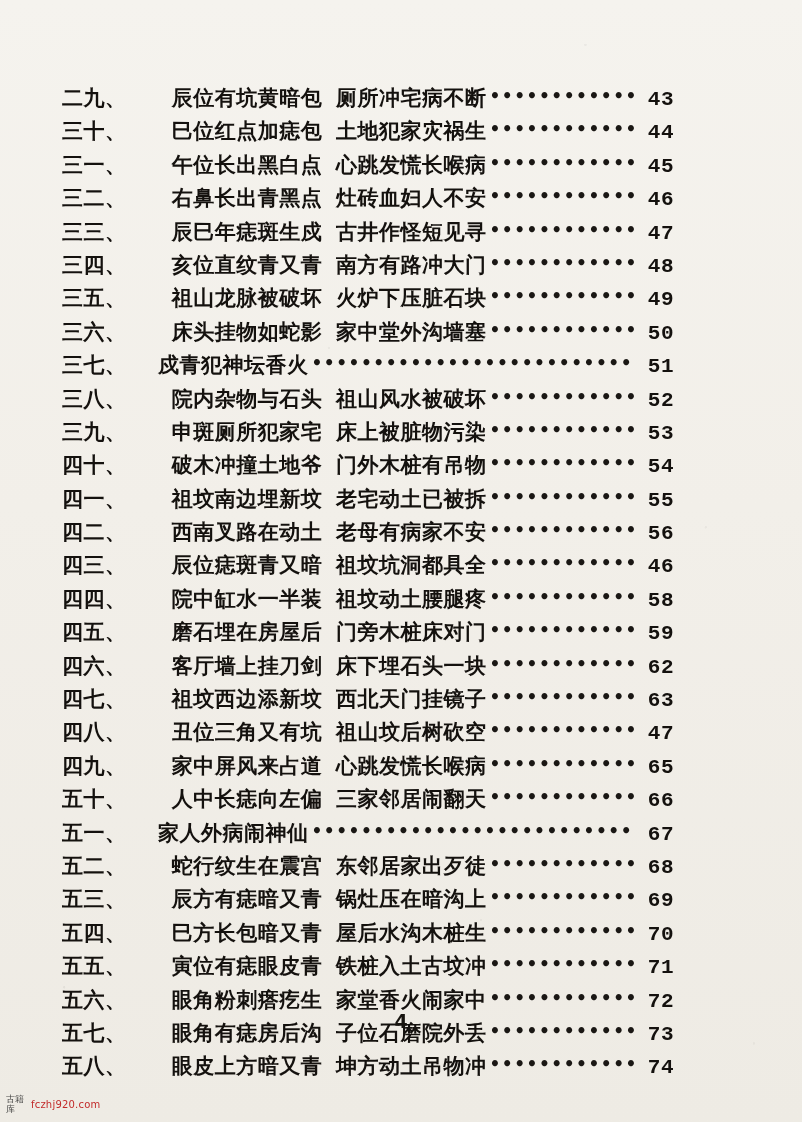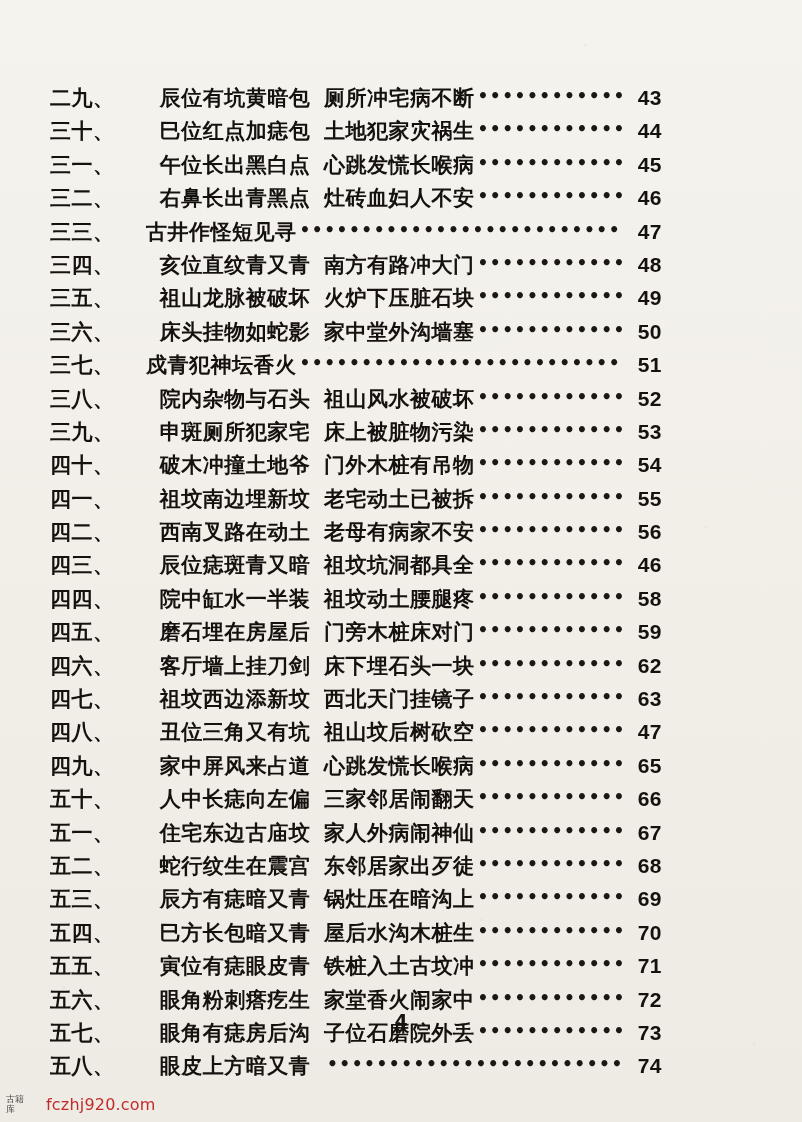--- a/index.html
+++ b/index.html
@@ -29,21 +29,21 @@
       radial-gradient(circle at 94% 93%, rgba(0,0,0,0.04) 0 1px, transparent 1.4px),
       linear-gradient(180deg, #f5f3ee 0%, #f2efe9 45%, #eeebe4 100%);
     pointer-events: none;
   }
   .page {
     position: absolute;
     inset: 0;
   }
   .toc {
     position: absolute;
-    left: 50px;
+    left: 62px;
     top: 84px;
     width: 612px;
   }
   .toc-row {
     display: flex;
     align-items: baseline;
     height: 33.4px;
     color: #14110e;
     font-size: 21px;
     font-weight: 700;
@@ -70,51 +70,51 @@
     margin: 0 2px 0 3px;
     position: relative;
     top: -3px;
     font-size: 17px;
     letter-spacing: 1.5px;
     color: #1a1714;
   }
   .pg {
     flex: 0 0 38px;
     text-align: right;
-    font-family: Liberation Sans, sans-serif;
+    font-family: Liberation Mono, monospace;
     font-size: 21px;
     font-weight: 700;
   }
   .folio {
     position: absolute;
     left: 0;
     right: 0;
     top: 1010px;
     text-align: center;
     font-size: 19px;
     font-weight: 700;
     color: #17140f;
   }
   .watermark {
     position: absolute;
     left: 6px;
     bottom: 8px;
     display: flex;
     align-items: center;
-    gap: 20px;
+    gap: 5px;
     opacity: 0.95;
   }
   .wm-label {
     font-size: 9px;
     color: #3a3a3a;
     line-height: 1.05;
     width: 20px;
   }
   .wm-url {
-    font-size: 16px;
+    font-size: 10px;
     color: #c02020;
     font-family: "DejaVu Sans", "Liberation Sans", sans-serif;
     letter-spacing: 0.2px;
   }
 </style>
 </head>
 <body>
 
 <div class="paper"></div>
 
@@ -144,20 +144,21 @@
       </div>
       <div class="toc-row">
         <span class="num">三二、</span>
         <span class="title-a">右鼻长出青黑点</span>
         <span class="title-b">灶砖血妇人不安</span>
         <span class="leader">••••••••••••••••••••••••••</span>
         <span class="pg">46</span>
       </div>
       <div class="toc-row">
         <span class="num">三三、</span>
+        <span class="title-a">辰巳年痣斑生戍</span>
         <span class="title-b">古井作怪短见寻</span>
         <span class="leader">••••••••••••••••••••••••••</span>
         <span class="pg">47</span>
       </div>
       <div class="toc-row">
         <span class="num">三四、</span>
         <span class="title-a">亥位直纹青又青</span>
         <span class="title-b">南方有路冲大门</span>
         <span class="leader">••••••••••••••••••••••••••</span>
         <span class="pg">48</span>
@@ -268,21 +269,20 @@
       </div>
       <div class="toc-row">
         <span class="num">五十、</span>
         <span class="title-a">人中长痣向左偏</span>
         <span class="title-b">三家邻居闹翻天</span>
         <span class="leader">••••••••••••••••••••••••••</span>
         <span class="pg">66</span>
       </div>
       <div class="toc-row">
         <span class="num">五一、</span>
-        <span class="title-a">住宅东边古庙坟</span>
         <span class="title-b">家人外病闹神仙</span>
         <span class="leader">••••••••••••••••••••••••••</span>
         <span class="pg">67</span>
       </div>
       <div class="toc-row">
         <span class="num">五二、</span>
         <span class="title-a">蛇行纹生在震宫</span>
         <span class="title-b">东邻居家出歹徒</span>
         <span class="leader">••••••••••••••••••••••••••</span>
         <span class="pg">68</span>
@@ -318,20 +318,21 @@
       <div class="toc-row">
         <span class="num">五七、</span>
         <span class="title-a">眼角有痣房后沟</span>
         <span class="title-b">子位石磨院外丢</span>
         <span class="leader">••••••••••••••••••••••••••</span>
         <span class="pg">73</span>
       </div>
       <div class="toc-row">
         <span class="num">五八、</span>
         <span class="title-a">眼皮上方暗又青</span>
+        <span class="title-b">坤方动土吊物冲</span>
         <span class="leader">••••••••••••••••••••••••••</span>
         <span class="pg">74</span>
       </div>
     </div>
 
   <div class="folio">4</div>
 
   <div class="watermark">
     <div class="wm-label">古籍库</div>
     <div class="wm-url">fczhj920.com</div>

